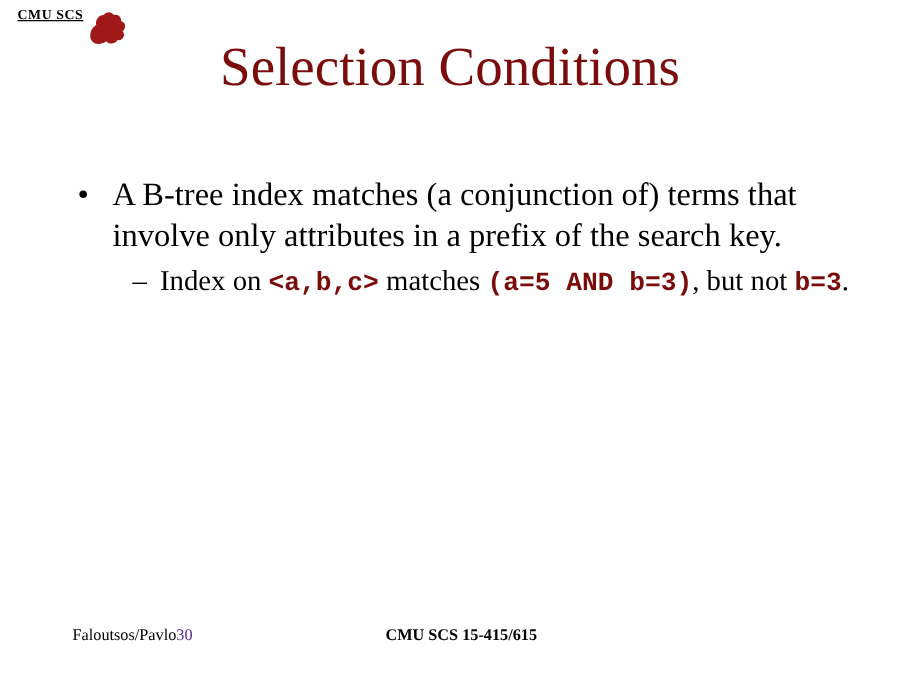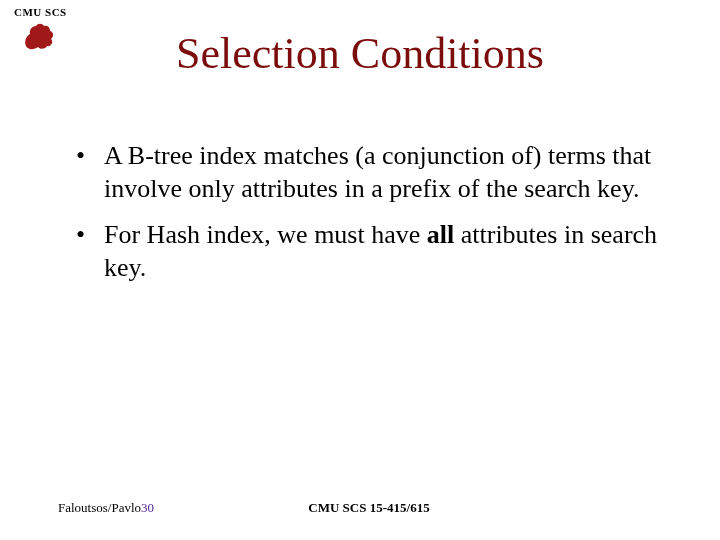--- a/index.html
+++ b/index.html
@@ -16,22 +16,23 @@
     position: relative;
     width: 720px;
     height: 540px;
     box-sizing: border-box;
   }
   .header {
     position: absolute;
     top: 6px;
     left: 14px;
     display: flex;
-    flex-direction: column;
-    align-items: center;
+    flex-direction: row;
+    align-items: flex-start;
+    text-decoration: underline;
   }
   .header-label {
     font-family: "Times New Roman", serif;
     font-weight: bold;
     font-size: 11px;
     letter-spacing: 0.5px;
     color: #000;
     margin-bottom: 2px;
   }
   .logo svg {
@@ -43,21 +44,21 @@
     left: 0;
     width: 720px;
     text-align: center;
     font-size: 44px;
     color: #7a0c0c;
     font-family: "Times New Roman", serif;
   }
   .body {
     position: absolute;
     top: 140px;
-    left: 76px;
+    left: 62px;
     right: 40px;
     font-size: 26px;
     line-height: 1.25;
   }
   ul.lvl1 {
     list-style: none;
     padding: 0;
     margin: 0;
   }
   ul.lvl1 > li {
@@ -131,23 +132,25 @@
       </svg>
     </span>
   </div>
 
   <div class="title">Selection Conditions</div>
 
   <div class="body">
     <ul class="lvl1">
       <li>
         <span>A B-tree index matches (a conjunction of) terms that involve only attributes in a prefix of the search key.</span>
-      </li>
-      <li>
-        <span>For Hash index, we must have </span><b>all</b><span> attributes in search key.</span>
+        <ul class="lvl2">
+          <li>
+            <span>Index on </span><span class="code">&lt;a,b,c&gt;</span><span> matches </span><span class="code">(a=5 AND b=3)</span><span>, but not </span><span class="code">b=3</span><span>.</span>
+          </li>
+        </ul>
       </li>
     </ul>
   </div>
 
   <div class="footer">
     <span>Faloutsos/Pavlo</span>
     <span class="footer-center">CMU SCS 15-415/615</span>
     <span class="footer-right">30</span>
   </div>
 

